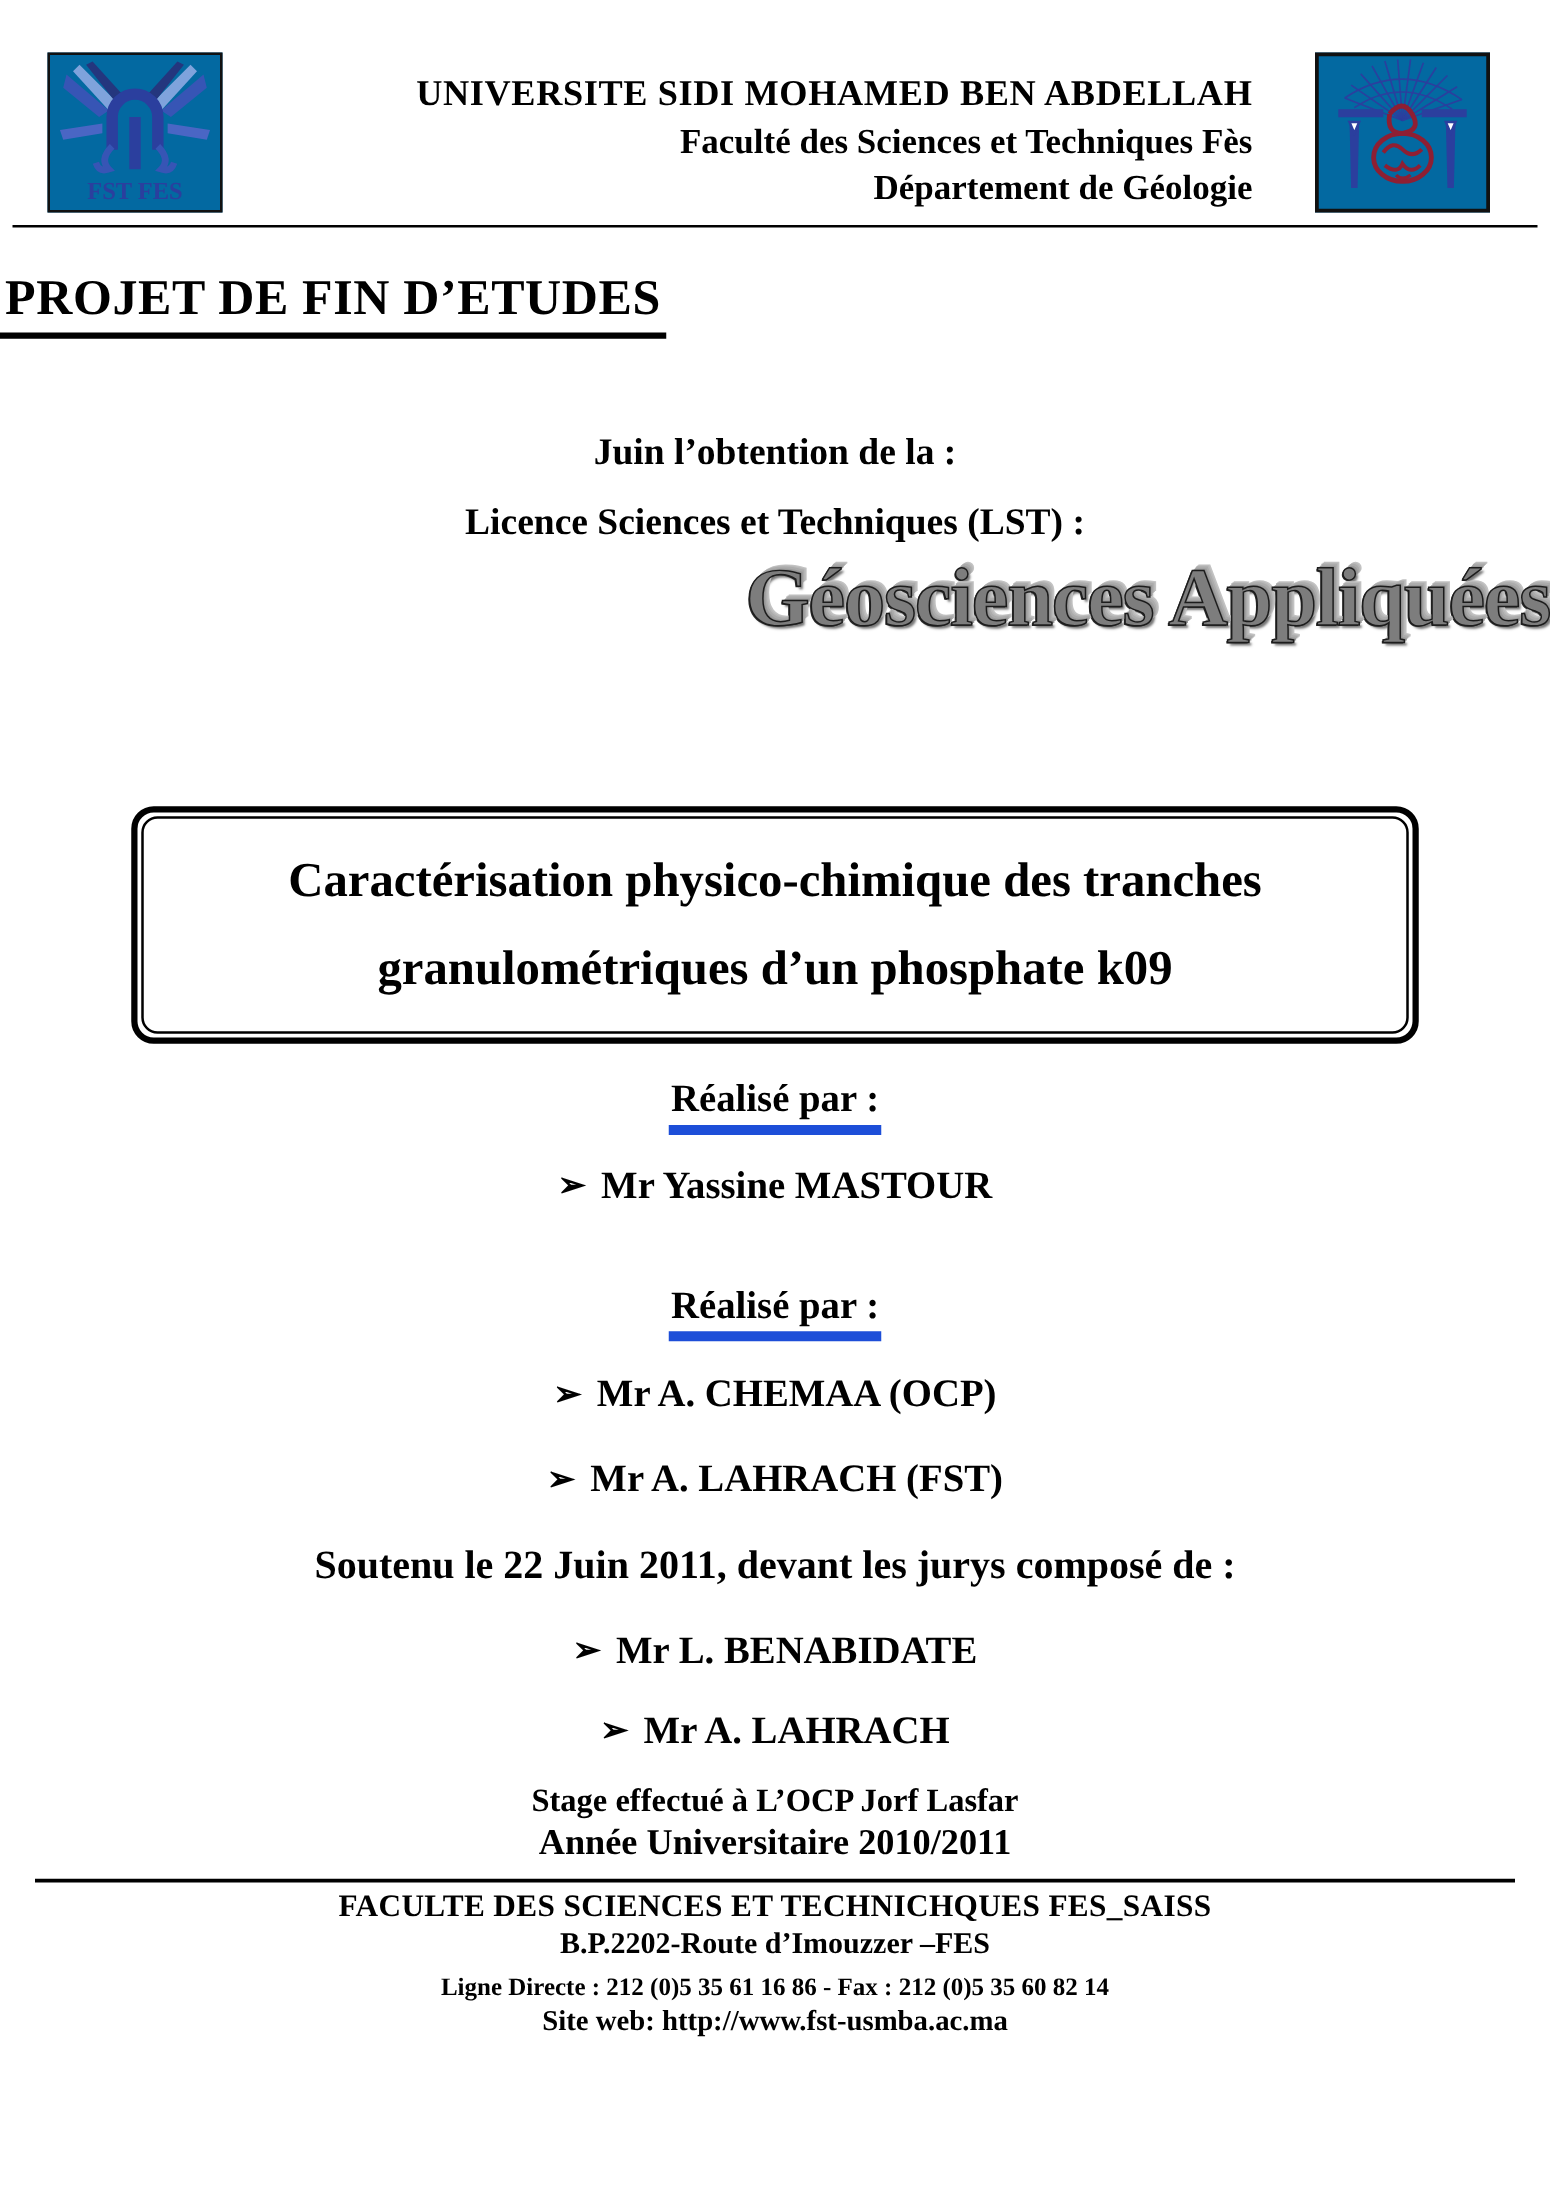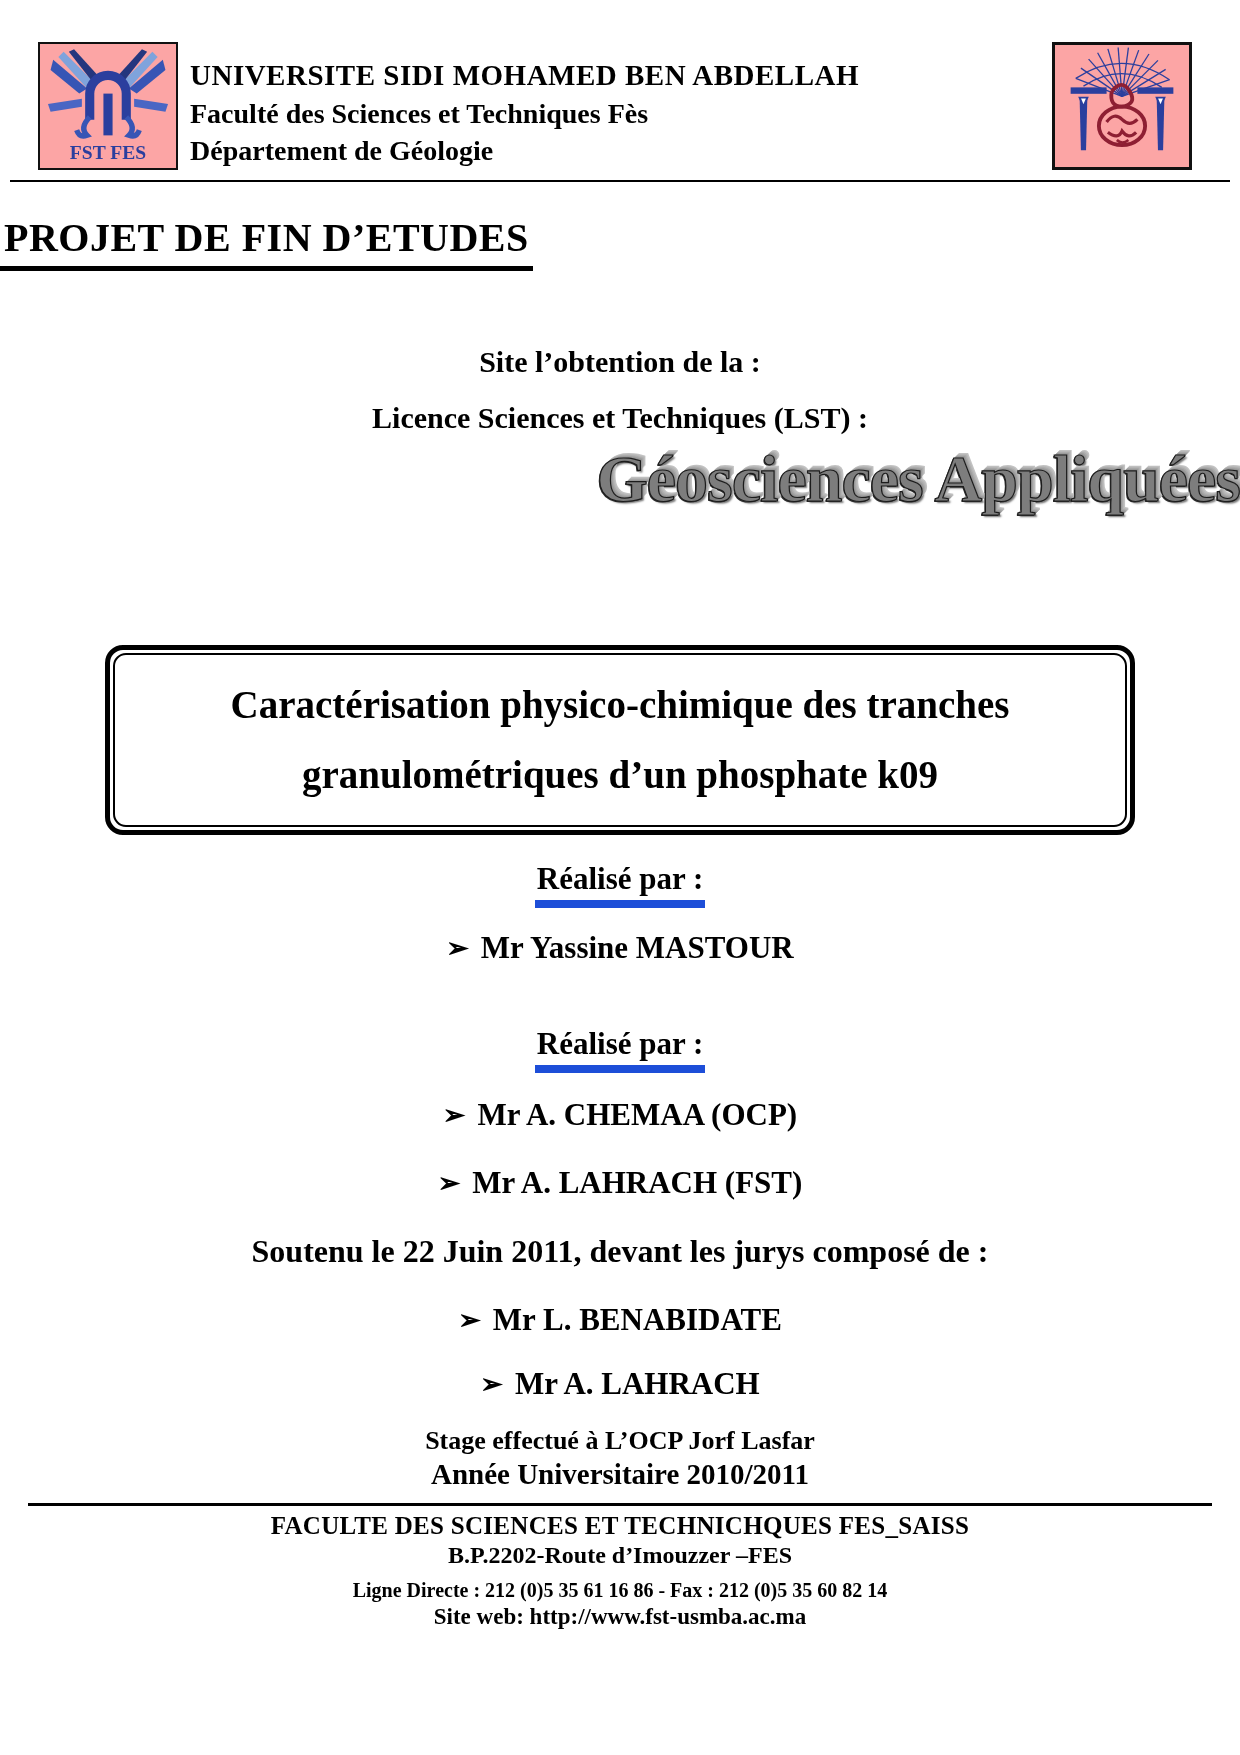--- a/index.html
+++ b/index.html
@@ -8,29 +8,29 @@
     width:1240px;height:1755px;
     background:#ffffff;color:#000;
     font-family:"Liberation Serif","DejaVu Serif",serif;
     overflow:hidden;
     box-sizing:border-box;
   }
   
   .header{position:relative;height:172px;}
   .logo-box{
     position:absolute;top:42px;width:140px;height:128px;
-    background:#fca5a5;border:2px solid #111;box-sizing:border-box;
+    background:#0369a1;border:2px solid #111;box-sizing:border-box;
     display:flex;align-items:center;justify-content:center;
   }
   .logo-left{left:38px;}
   .logo-right{left:1052px;border-width:3px;}
   .logo-box svg{width:100%;height:100%;}
   .header-text{
-    position:absolute;left:190px;right:268px;top:56px;
-    text-align:left;font-weight:bold;line-height:1.34;
+    position:absolute;left:190px;right:238px;top:56px;
+    text-align:right;font-weight:bold;line-height:1.34;
   }
   .header-text .h-line1{font-size:29px;letter-spacing:.5px;}
   .header-text .h-line2{font-size:28px;}
   .header-text .h-line3{font-size:28px;}
   .rule{border:0;border-top:2px solid #000;margin:8px 10px 0 10px;}
   .rule-2{border-top:3px solid #000;margin:12px 28px 0 28px;}
   
   .main{ text-align:center; }
   .doc-type{
     margin-top:32px;font-size:40px;font-weight:bold;text-align:left;
@@ -155,21 +155,21 @@
   </div>
 
   <hr class="rule">
 
   <div class="main">
 
     <div class="doc-type">
       <span>PROJET DE FIN D’ETUDES</span>
     </div>
 
-    <div class="purpose">Site l’obtention de la :</div>
+    <div class="purpose">Juin l’obtention de la :</div>
 
     <div class="degree">Licence Sciences et Techniques (LST) :</div>
 
     <div class="wordart">Géosciences Appliquées</div>
 
     <div class="title-box">
       <div class="t-line">Caractérisation physico-chimique des tranches</div>
       <div class="t-line">granulométriques d’un phosphate k09</div>
     </div>
 

